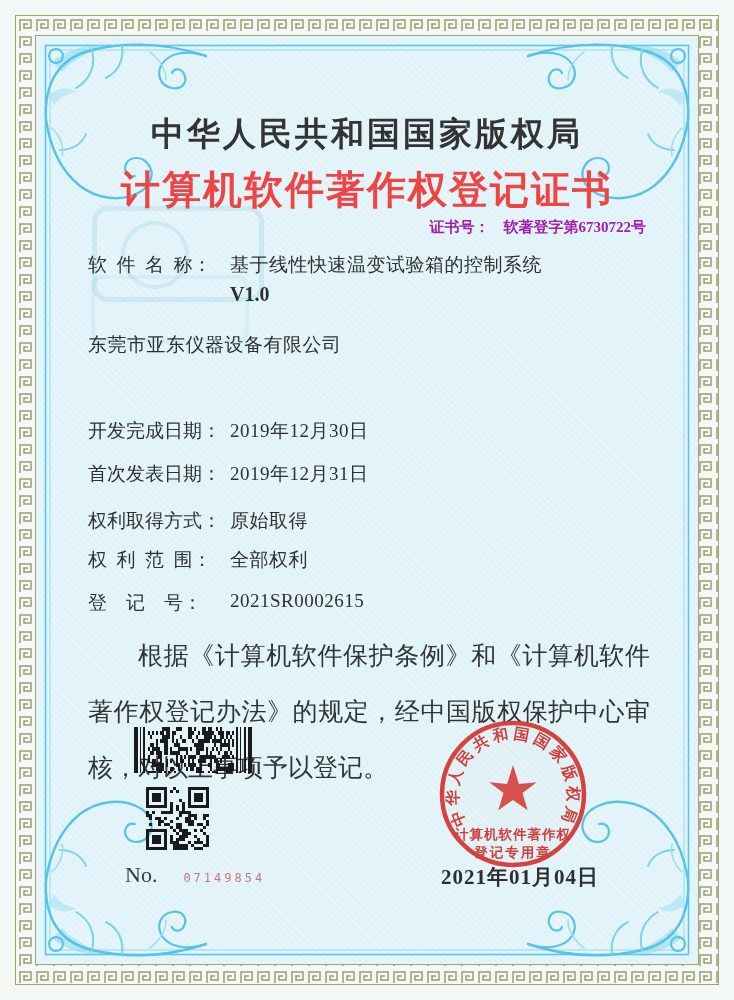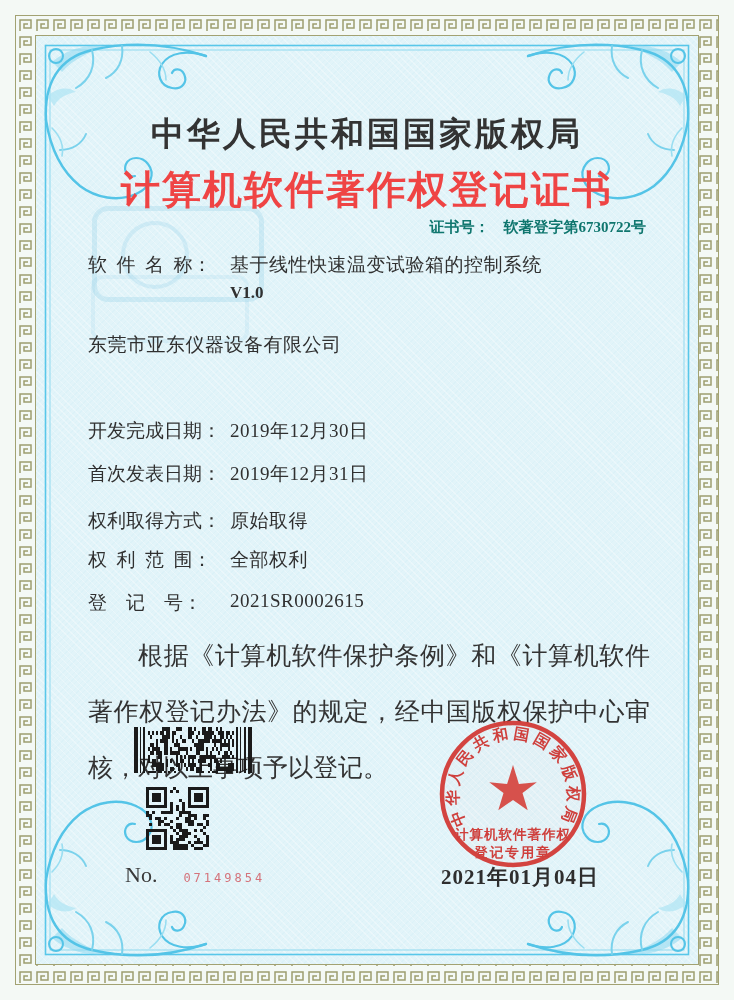--- a/index.html
+++ b/index.html
@@ -39,28 +39,28 @@
   .title-authority {
     position:absolute; left:0; right:0; top:112px; text-align:center;
     font-size:33px; font-weight:700; letter-spacing:3px; color:#333;
   }
   .title-cert {
     position:absolute; left:0; right:0; top:163px; text-align:center;
     font-size:39px; font-weight:700; letter-spacing:2px; color:#ef4444;
   }
   .certno {
     position:absolute; right:88px; top:218px;
-    font-size:15px; font-weight:700; color:#0f766e;
+    font-size:15px; font-weight:700; color:#a21caf;
   }
   .certno .lbl { margin-right:14px; }
 
   .row { position:absolute; left:88px; display:flex; font-size:19px; font-weight:400; }
   .row .lbl { width:142px; flex:0 0 142px; white-space:pre; }
   .row .val { white-space:pre; letter-spacing:.5px; }
-  .val2 { position:absolute; left:230px; font-size:17px; font-weight:700;font-family:Liberation Serif, serif; }
+  .val2 { position:absolute; left:230px; font-size:20px; font-weight:700;font-family:Liberation Serif, serif; }
 
   .statement {
     position:absolute; left:88px; top:628px; width:562px;
     font-size:25px; font-weight:400; line-height:56px;
     text-indent:2em; text-align:justify; color:#333;
   }
 
   .barcode { position:absolute; left:134px; top:727px; }
   .qrcode  { position:absolute; left:146px; top:787px; }
 

